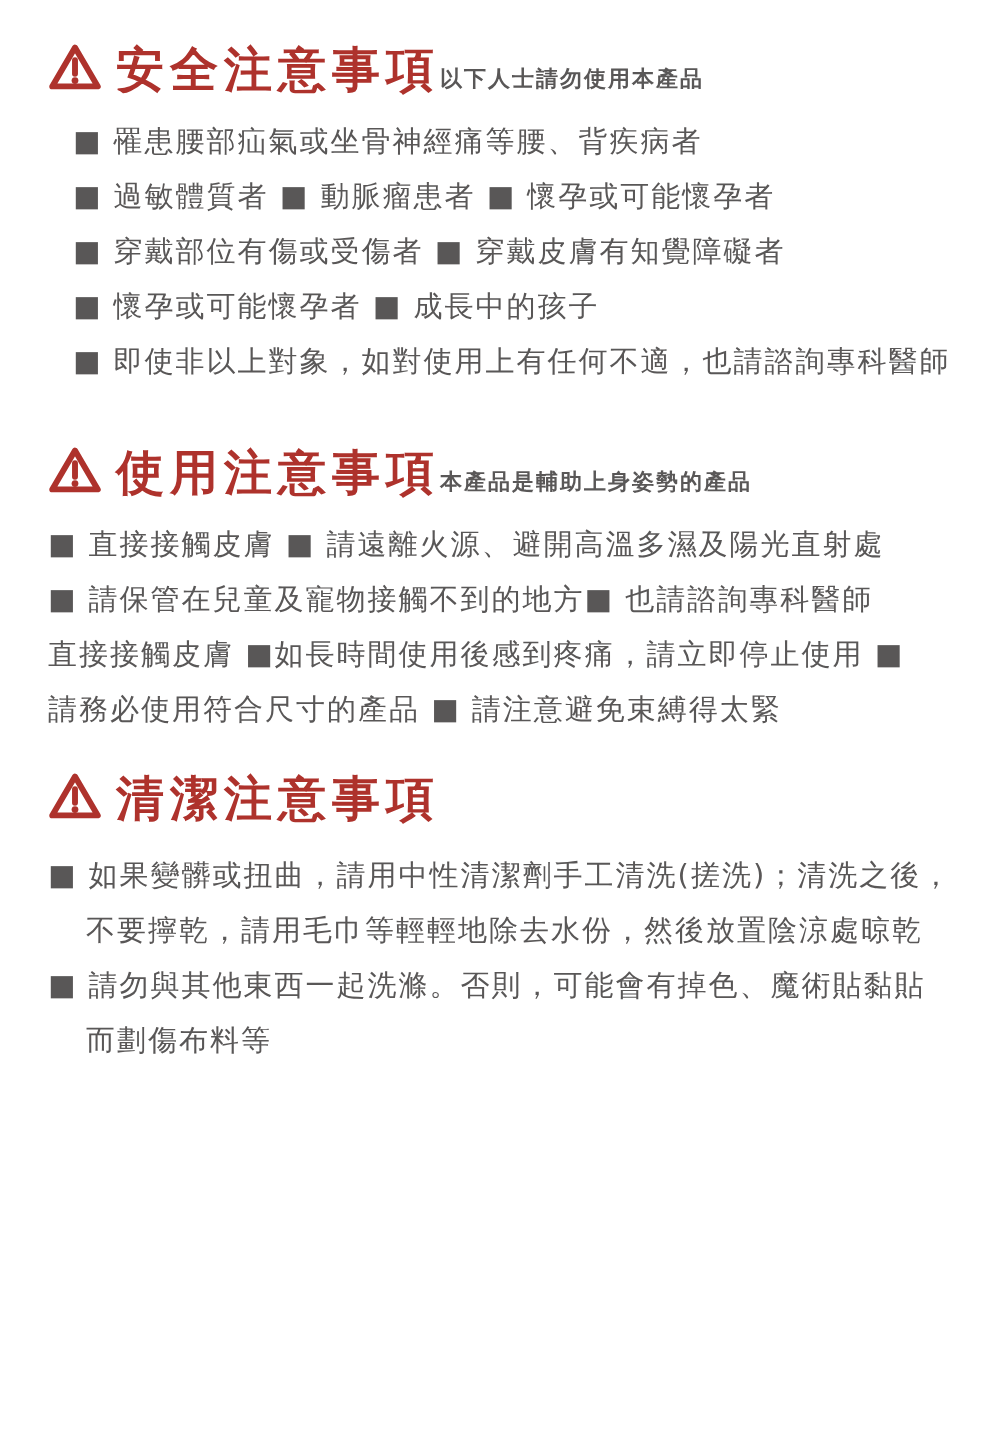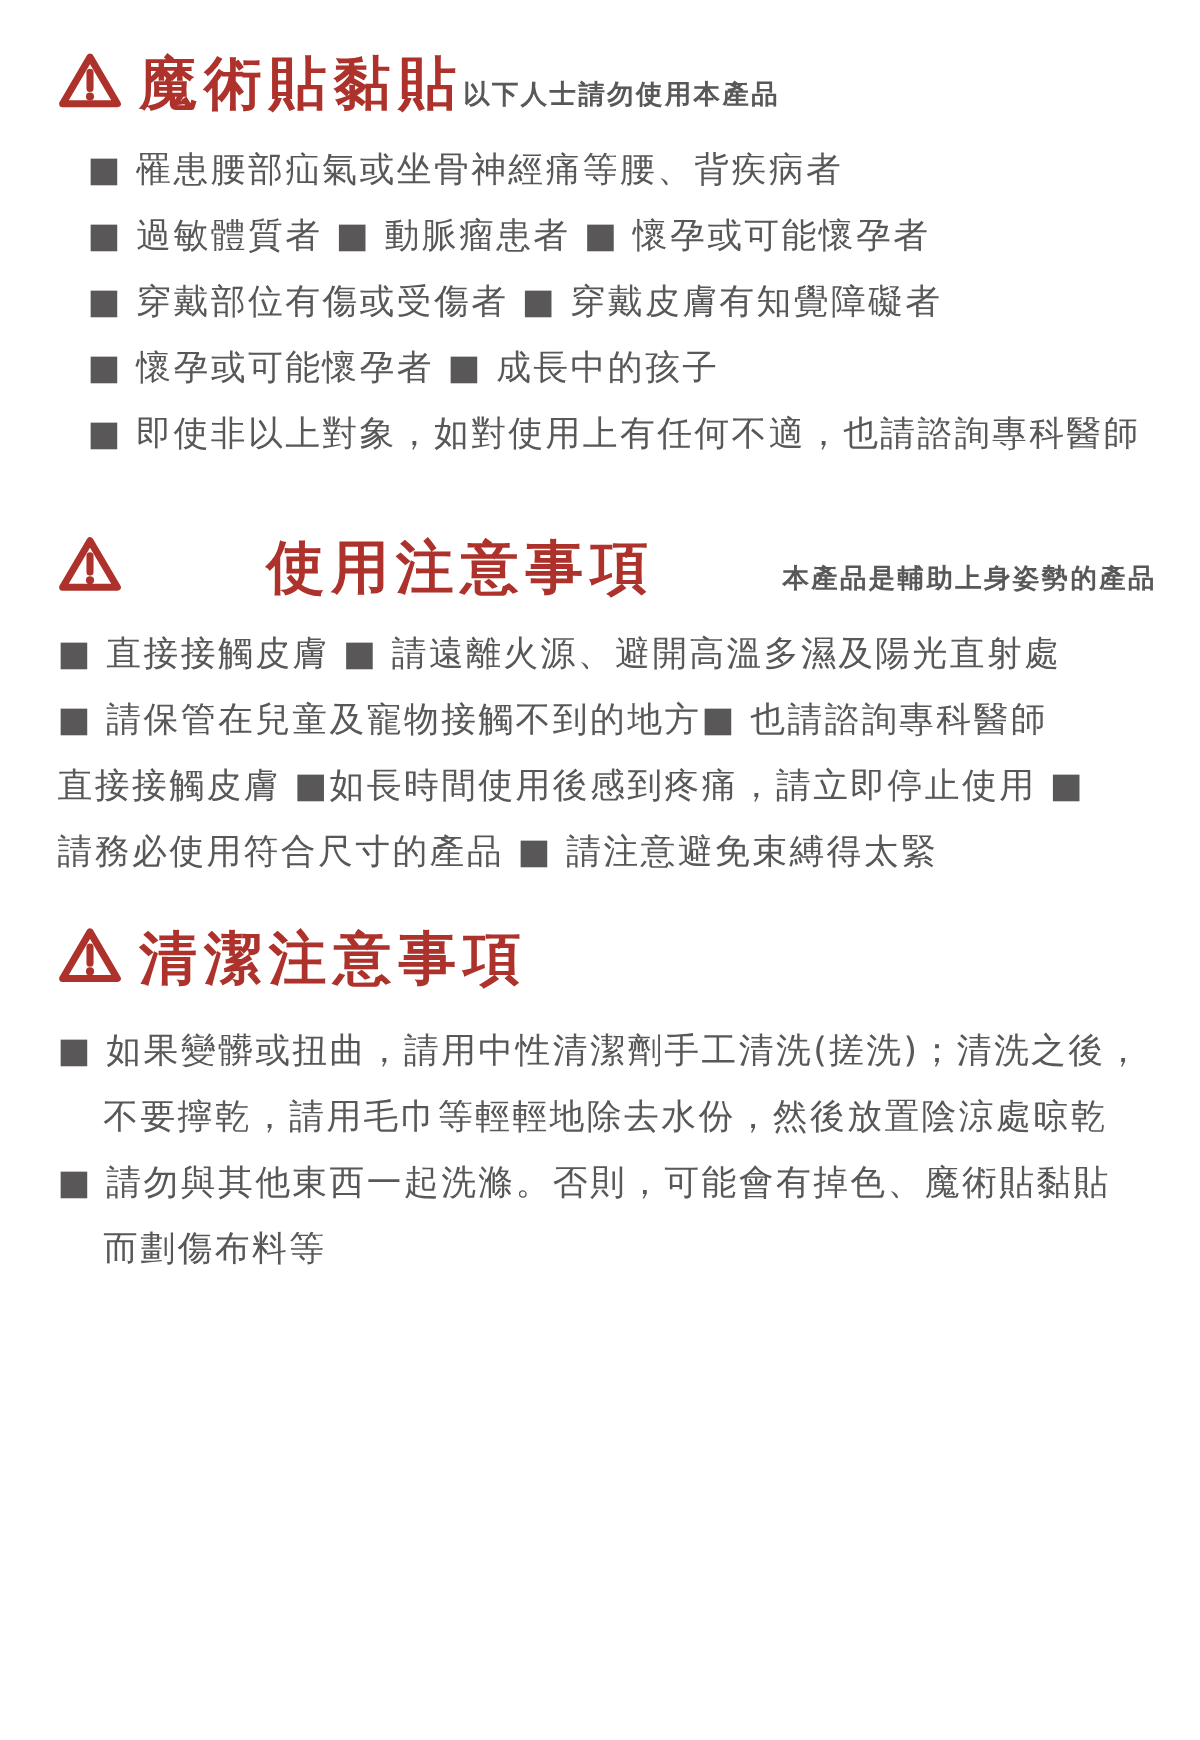--- a/index.html
+++ b/index.html
@@ -56,38 +56,38 @@
     letter-spacing: 2px;
     color: var(--body-gray, #595757);
     white-space: nowrap;
   }
   .line.indent {
     padding-left: 38px;
   }
   
   .sec-safety .section-header   { margin-top: 36px; }
   .sec-safety .lines            { margin-top: 12px; margin-left: 25px; }
-  .sec-usage .section-header    { margin-top: 50px; justify-content: space-between; }
+  .sec-usage .section-header    { margin-top: 50px; }
   .sec-usage .lines             { margin-top: 12px; }
   .sec-cleaning .section-header { margin-top: 28px; }
   .sec-cleaning .lines          { margin-top: 17px; }
 </style>
 </head>
 <body>
 
 <div class="doc">
 
   <div class="section sec-safety">
     <div class="section-header">
       <svg class="warn-icon" viewBox="0 0 64 58">
         <path d="M32 6 L59 52 L5 52 Z" fill="none" stroke="#ae322c" stroke-width="7" stroke-linejoin="round"></path>
         <line x1="32" y1="21" x2="32" y2="37" stroke="#ae322c" stroke-width="7" stroke-linecap="round"></line>
         <circle cx="32" cy="45" r="4" fill="#ae322c"></circle>
       </svg>
-      <span class="section-title">魔術貼黏貼</span>
+      <span class="section-title">安全注意事項</span>
       <span class="section-subtitle">以下人士請勿使用本產品</span>
     </div>
     <div class="lines">
       <div class="line">■ 罹患腰部疝氣或坐骨神經痛等腰、背疾病者</div>
       <div class="line">■ 過敏體質者 ■ 動脈瘤患者 ■ 懷孕或可能懷孕者</div>
       <div class="line">■ 穿戴部位有傷或受傷者 ■ 穿戴皮膚有知覺障礙者</div>
       <div class="line">■ 懷孕或可能懷孕者 ■ 成長中的孩子</div>
       <div class="line">■ 即使非以上對象，如對使用上有任何不適，也請諮詢專科醫師</div>
     </div>
   </div>

